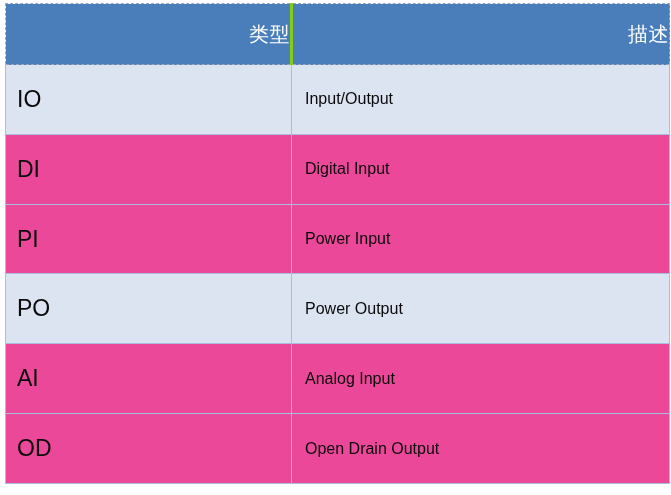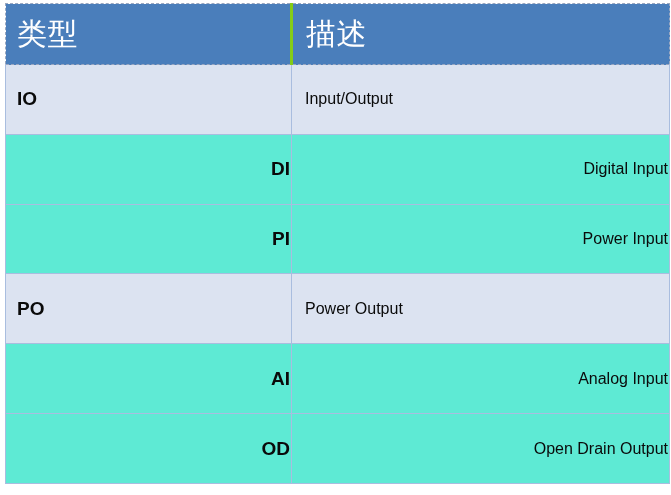--- a/index.html
+++ b/index.html
@@ -34,22 +34,22 @@
   col.col-desc { width: 378px; }
 
   
   thead tr.header-row {
     height: 61px;
   }
   th.header-cell {
     background: #4A7EBB;
     color: #ffffff;
     font-weight: normal;
-    font-size: 30px;
-    text-align: left;
+    font-size: 20px;
+    text-align: right;
     vertical-align: middle;
     padding: 0 0 0 11px;
     border-top: 1px dashed #9aa7c0;
     border-bottom: 1px dashed #9aa7c0;
     box-sizing: border-box;
     letter-spacing: 0.5px;
   }
   th.header-cell.type-head {
     border-left: 1px dashed #9aa7c0;
   }
@@ -63,34 +63,34 @@
   tbody tr.data-row { height: 52.5px; }
 
   td.cell {
     border-bottom: 1px solid #A9BDDF;
     vertical-align: middle;
     box-sizing: border-box;
     font-size: 21px;
     color: #0a0a0a;
   }
   td.cell-type {
-    font-weight: bold;
-    font-size: 19px;
+    font-weight: normal;
+    font-size: 23px;
     padding-left: 11px;
     border-left: 1px solid #A9BDDF;
   }
   td.cell-desc {
     padding-left: 13px;
     border-left: 1px solid #A9BDDF;
     border-right: 1px solid #A9BDDF;
     font-size: 16px;
   }
 
   tr.band-on td.cell { background: #DCE3F1; }
-  tr.band-off td.cell { background: #5eead4; text-align: right; }
+  tr.band-off td.cell { background: #ec4899; }
 </style>
 </head>
 <body>
 
 <div id="table-wrap">
   <table class="pin-table">
     <colgroup>
       <col class="col-type">
       <col class="col-desc">
     </colgroup>

